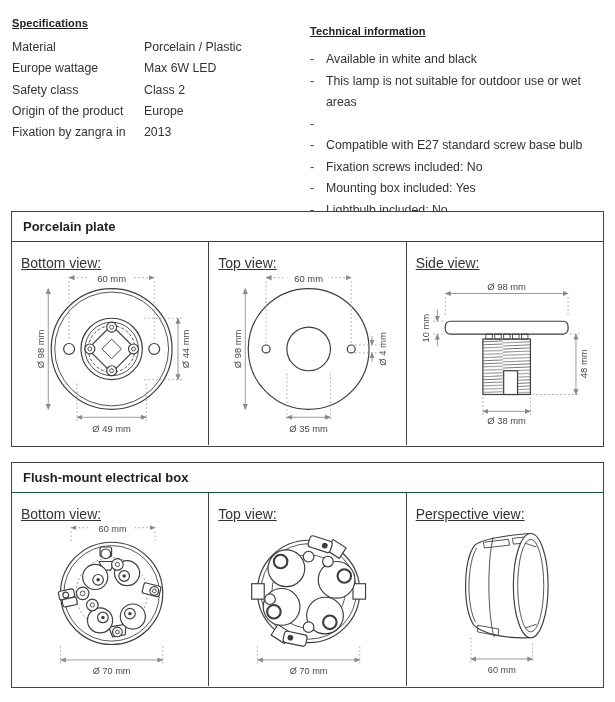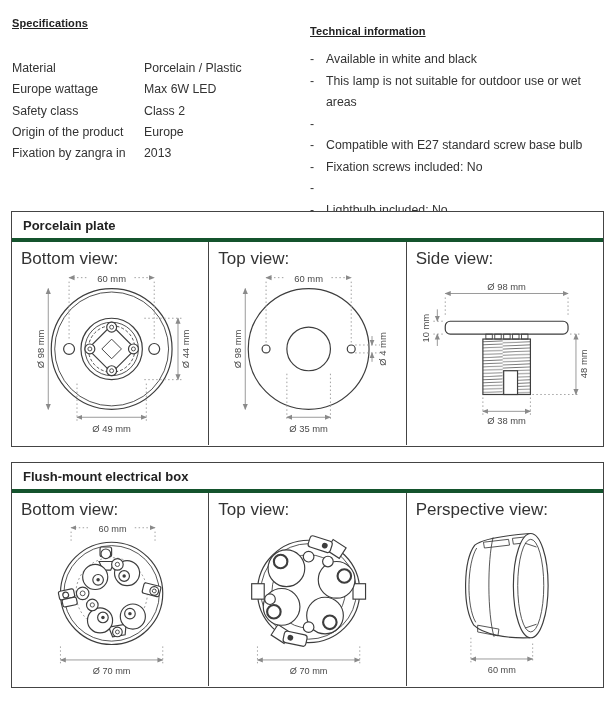--- a/index.html
+++ b/index.html
@@ -7,38 +7,38 @@
   body {
     width:615px; height:702px; position:relative; overflow:hidden;
     font-family:"Liberation Sans","DejaVu Sans",sans-serif;
     color:#333;
     -webkit-font-smoothing:antialiased;
   }
   .section-title { font-size:11px; font-weight:bold; color:#222; letter-spacing:.1px;text-decoration:underline; }
 
   
   .specs { position:absolute; left:12px; top:17px; width:288px; }
-  .spec-rows { margin-top:29px; }
+  .spec-rows { margin-top:8px; }
   .spec-row { display:flex; font-size:12.3px; line-height:21.3px; color:#333; }
   .spec-label { width:132px; flex:0 0 132px; }
   .tech { position:absolute; left:310px; top:25px; width:300px; }
   .tech-items { margin-top:12px; }
   .tech-item { display:flex; font-size:12.3px; line-height:21.5px; color:#333; }
   .tech-dash { width:16px; flex:0 0 16px; }
 
   
   .panel { position:absolute; left:11px; width:593px; border:1px solid #444; background:#fff; }
   .panel-porcelain { top:211px; height:236px; }
   .panel-flush { top:462px; height:226px; }
-  .panel-header { height:30px; border-bottom:4px solid #14532d; display:flex; align-items:center;
+  .panel-header { height:30px; border-bottom:1px solid #14532d; display:flex; align-items:center;
     padding:0 11px; font-size:13px; font-weight:bold; color:#222; }
   .panel-body { display:flex; height:calc(100% - 31px); }
   .cell { flex:1 1 0; position:relative; border-right:1px solid #444; overflow:hidden; }
   .cell:last-child { border-right:none; }
-  .view-label { position:absolute; top:7px; left:9px; font-size:17px; color:#333; z-index:2; }
+  .view-label { position:absolute; top:13px; left:9px; font-size:14px; color:#333; z-index:2;text-decoration:underline; }
   .cell svg { position:absolute; left:0; top:0; width:100%; height:100%; font-family:inherit; }
 
   
   .outline { fill:#fff; stroke:#3d3d3d; stroke-width:1.2; }
   .outline-thin { fill:none; stroke:#3d3d3d; stroke-width:0.9; }
   .outline-heavy { fill:none; stroke:#3d3d3d; stroke-width:2.2; }
   .dim { stroke:#999; stroke-width:1; fill:none; }
   .leader { stroke:#a0a0a0; stroke-width:1; fill:none; stroke-dasharray:1.5 2.5; }
   .dotted { stroke:#888; stroke-width:0.9; fill:none; stroke-dasharray:2 2.5; }
   .dimtext { fill:#4a4a4a; font-size:9.5px; }
@@ -99,20 +99,21 @@
       <div class="tech-item">
         <span class="tech-dash">-</span>
         <span>Compatible with E27 standard screw base bulb</span>
       </div>
       <div class="tech-item">
         <span class="tech-dash">-</span>
         <span>Fixation screws included: No</span>
       </div>
       <div class="tech-item">
         <span class="tech-dash">-</span>
+        <span>Mounting box included: Yes</span>
       </div>
       <div class="tech-item">
         <span class="tech-dash">-</span>
         <span>Lightbulb included: No</span>
       </div>
     </div>
   </section>
 
   <section class="panel panel-porcelain">
     <div class="panel-header">Porcelain plate</div>

